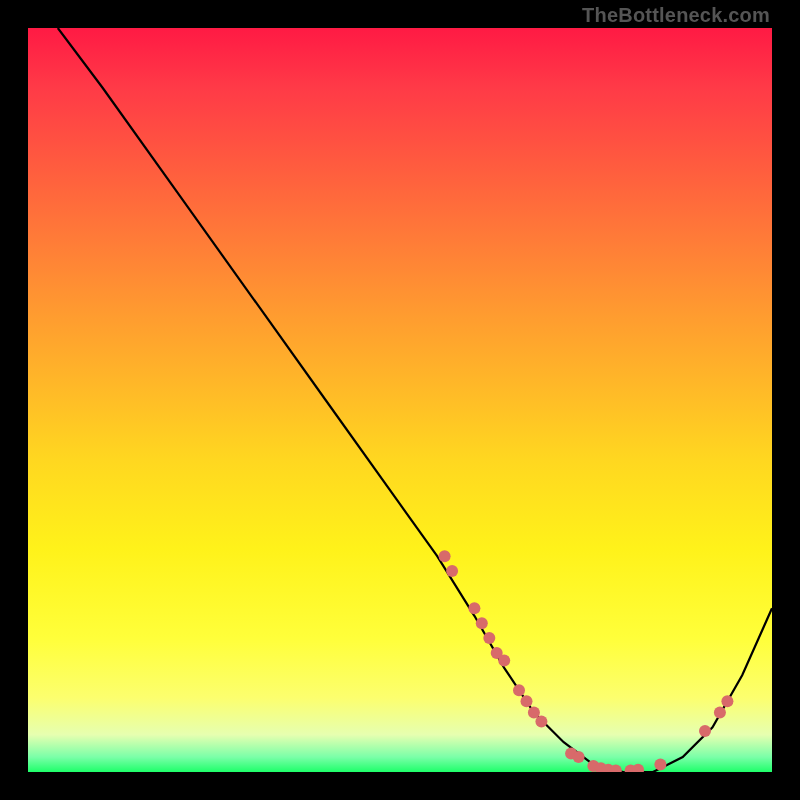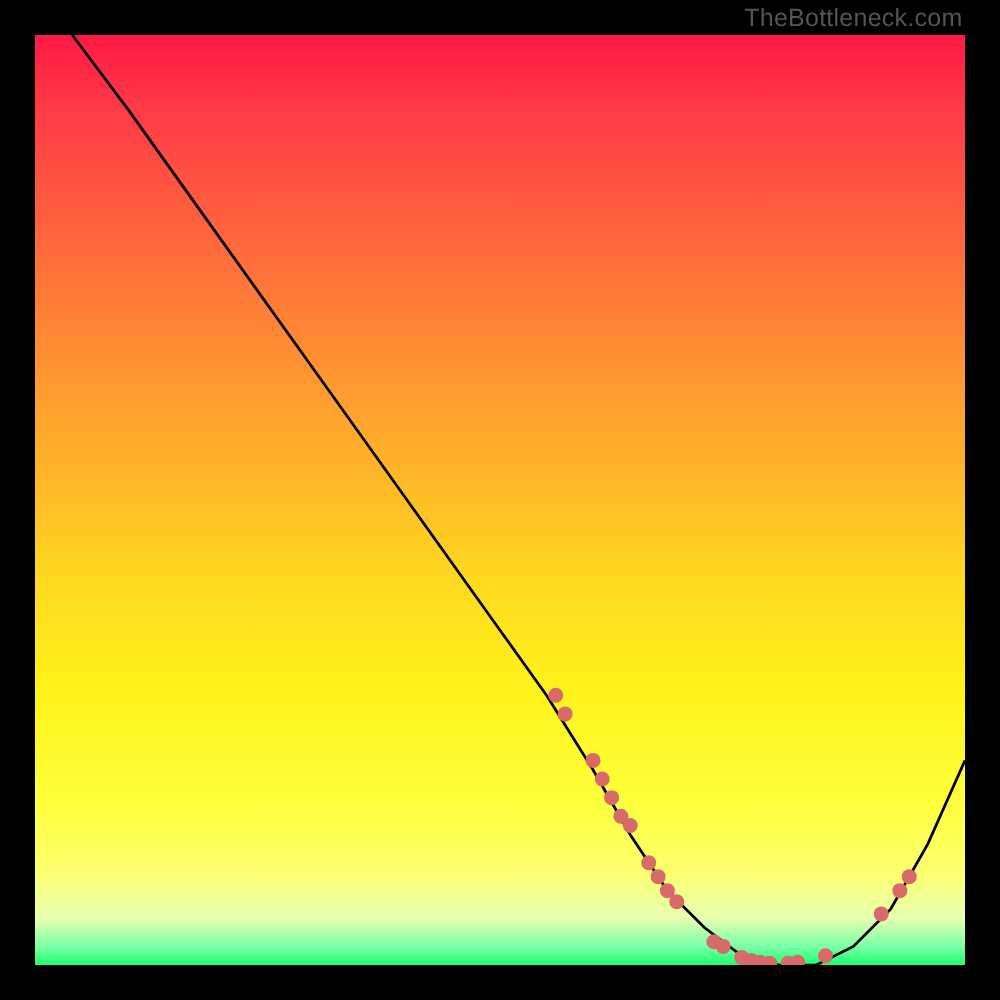--- a/index.html
+++ b/index.html
@@ -32,21 +32,21 @@
       #7affa8 98%,
       #1eff6a 100%
     );
   }
   .attribution {
     position: absolute;
     top: 4px;
     right: 30px;
     color: #555;
     font-size: 20px;
-    font-weight: 400;
+    font-weight: 700;
     letter-spacing: 0.2px;
   }
   svg.curve {
     position: absolute;
     left: 28px;
     top: 28px;
     width: 744px;
     height: 744px;
   }
 </style>

